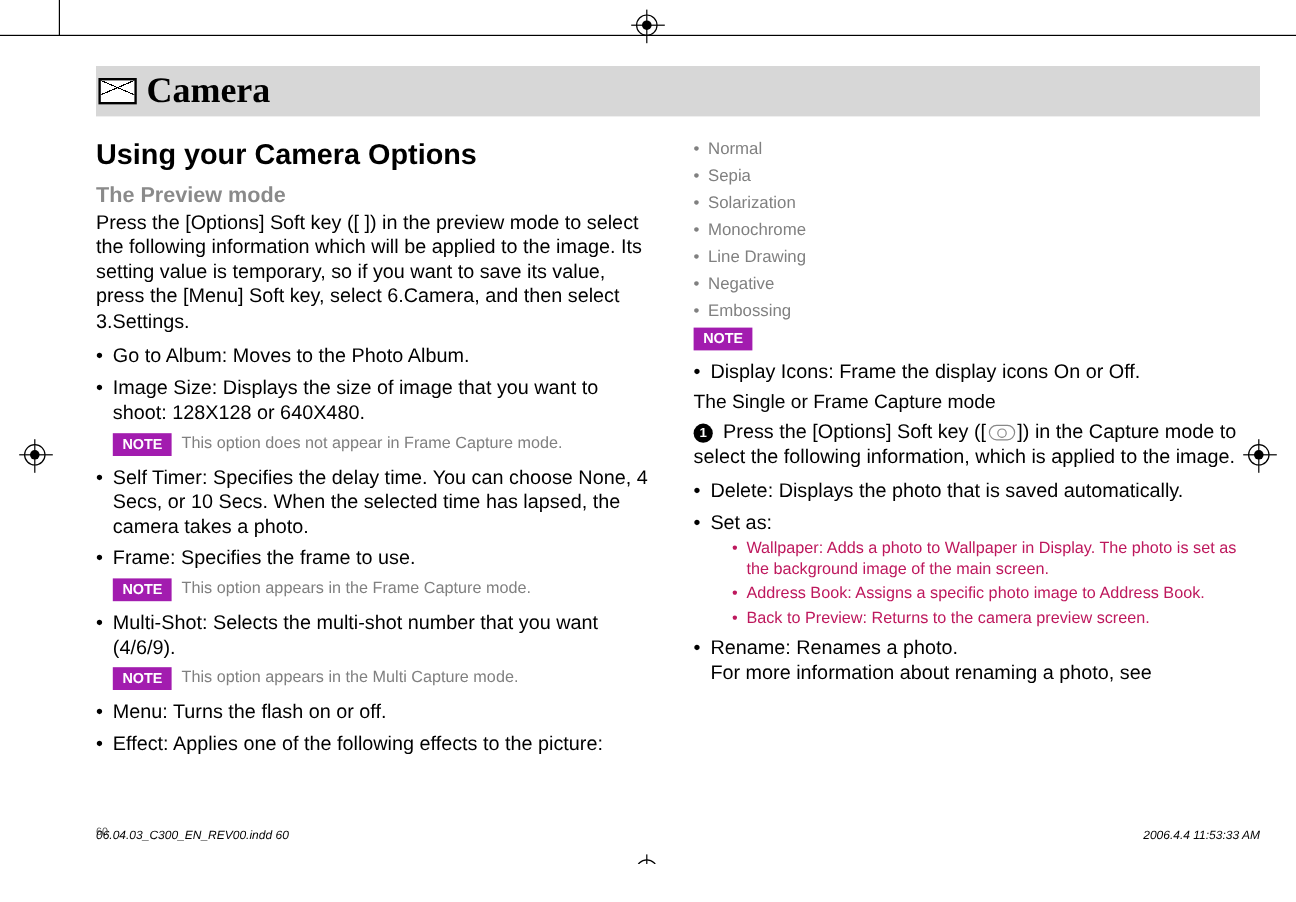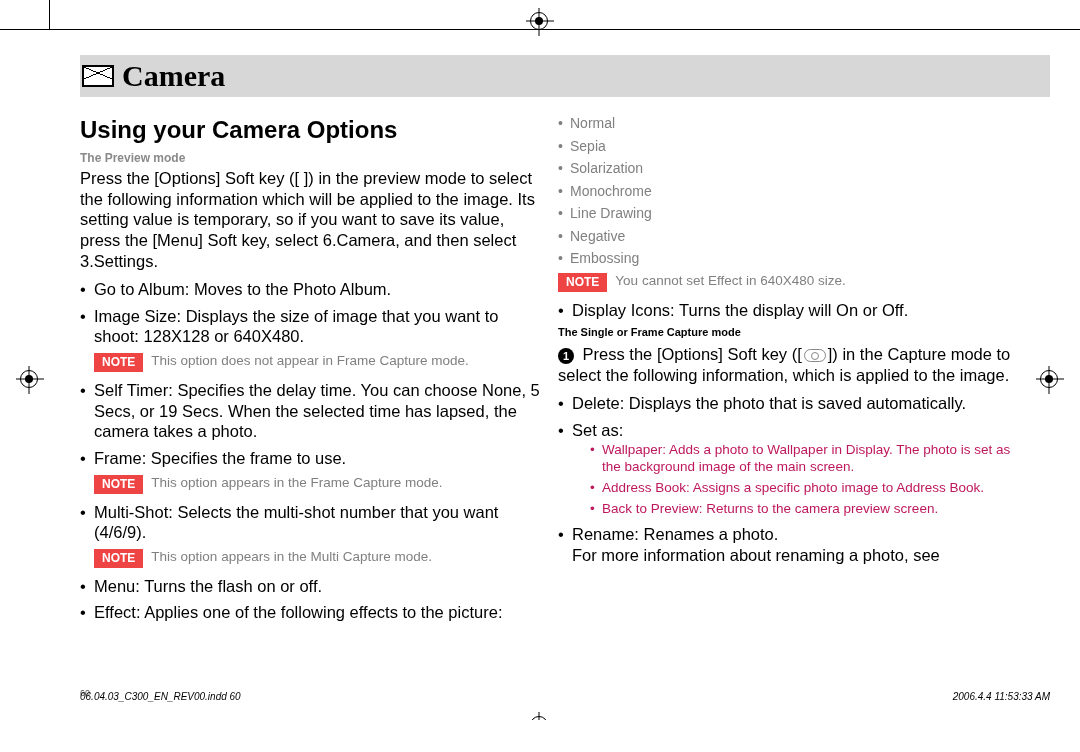--- a/index.html
+++ b/index.html
@@ -40,43 +40,43 @@
     padding-left: 2px;
   }
   .env-icon { width: 32px; height: 22px; border: 2px solid #000; position: relative; margin-right: 8px; background: #fff; }
   .env-icon::before { content:""; position:absolute; left:0; right:0; top:0; height:12px;
     background: linear-gradient(to bottom right, transparent 48%, #000 48%, #000 52%, transparent 52%),
                 linear-gradient(to bottom left, transparent 48%, #000 48%, #000 52%, transparent 52%);
   }
   .title-text { font-family: "Times New Roman", serif; font-weight: bold; font-size: 30px; }
   .cols {
     display: flex;
-    gap: 18px;
+    gap: 38px;
     margin-top: 18px;
   }
   .col { width: 460px; font-size: 16.5px; line-height: 1.25; }
   .h1 { font-size: 24px; font-weight: bold; margin-bottom: 6px; }
-  .h2 { font-size: 12px; font-weight: bold; color: #8a8a8a; margin-bottom: 2px; }
+  .h2 { font-size: 18px; font-weight: bold; color: #8a8a8a; margin-bottom: 2px; }
   .para { margin-bottom: 8px; }
   .bul { list-style: none; }
   .bul > li { position: relative; padding-left: 14px; margin-bottom: 6px; }
   .bul > li::before { content: "•"; position: absolute; left: 0; top: 0; }
   .bul.small > li { font-size: 13.5px; color: #be185d; padding-left: 12px; margin-bottom: 4px; }
   .bul.effects > li { font-size: 14px; color: #808080; padding-left: 12px; margin-bottom: 5px; }
   .note {
     display: flex;
     align-items: flex-start;
     gap: 8px;
     margin: 4px 0 8px 14px;
     font-size: 13.5px;
     color: #808080;
   }
   .note.nom { margin-left: 0; }
-  .note-lab { background: #ef4444; color: #fff; padding: 2px 8px; font-weight: bold; font-size: 12px; white-space: nowrap; }
-  .h3 { font-weight: bold; font-size: 11px; margin: 6px 0 4px 0; }
+  .note-lab { background: #a21caf; color: #fff; padding: 2px 8px; font-weight: bold; font-size: 12px; white-space: nowrap; }
+  .h3 { font-weight: normal; font-size: 16px; margin: 6px 0 4px 0; }
   .numcirc { display:inline-block; width:16px; height:16px; border-radius:50%; background:#000; color:#fff; font-size:11px; line-height:16px; text-align:center; font-weight:bold; vertical-align:middle; margin-right:4px; }
   .key-oval { display:inline-block; vertical-align:middle; width:22px; height:13px; border:1px solid #888; border-radius:7px; position:relative; margin:0 2px; }
   .key-oval::after { content:""; position:absolute; left:50%; top:50%; width:6px; height:6px; border:1px solid #888; border-radius:50%; transform:translate(-50%,-50%); }
   .nested { margin-left: 18px; margin-top: 2px; }
   .pagenum { position: absolute; left: 80px; top: 688px; font-size: 9px; font-weight: normal; color:#555; }
   .footer { position: absolute; left: 80px; top: 691px; font-size: 10px; color: #000; display:flex; width:970px; justify-content:space-between;font-style:italic; }
 </style>
 </head>
 <body>
 
@@ -116,21 +116,21 @@
 
         <ul class="bul">
           <li>Go to Album: Moves to the Photo Album.</li>
           <li>Image Size: Displays the size of image that you want to shoot: 128X128 or 640X480.</li>
         </ul>
         <div class="note">
           <span class="note-lab">NOTE</span>
           <span>This option does not appear in Frame Capture mode.</span>
         </div>
         <ul class="bul">
-          <li>Self Timer: Specifies the delay time. You can choose None, 5 Secs, or 19 Secs. When the selected time has lapsed, the camera takes a photo.</li>
+          <li>Self Timer: Specifies the delay time. You can choose None, 4 Secs, or 10 Secs. When the selected time has lapsed, the camera takes a photo.</li>
           <li>Frame: Specifies the frame to use.</li>
         </ul>
         <div class="note">
           <span class="note-lab">NOTE</span>
           <span>This option appears in the Frame Capture mode.</span>
         </div>
         <ul class="bul">
           <li>Multi-Shot: Selects the multi-shot number that you want (4/6/9).</li>
         </ul>
         <div class="note">
@@ -148,24 +148,23 @@
           <li>Normal</li>
           <li>Sepia</li>
           <li>Solarization</li>
           <li>Monochrome</li>
           <li>Line Drawing</li>
           <li>Negative</li>
           <li>Embossing</li>
         </ul>
         <div class="note nom">
           <span class="note-lab">NOTE</span>
-          <span>You cannot set Effect in 640X480 size.</span>
         </div>
         <ul class="bul">
-          <li>Display Icons: Turns the display will On or Off.</li>
+          <li>Display Icons: Frame the display icons On or Off.</li>
         </ul>
         <div class="h3">The Single or Frame Capture mode</div>
 
         <div class="para">
           <span class="numcirc">1</span>
           <span>Press the [Options] Soft key ([</span><span class="key-oval"></span><span>]) in the Capture mode to select the following information, which is applied to the image.</span>
         </div>
 
         <ul class="bul">
           <li>Delete: Displays the photo that is saved automatically.</li>

